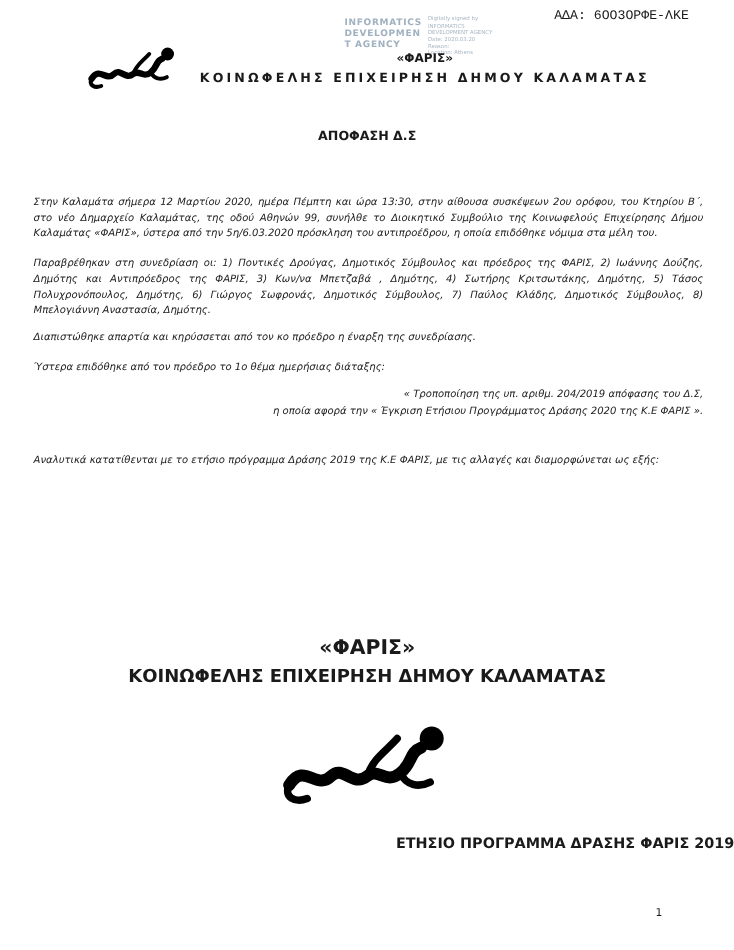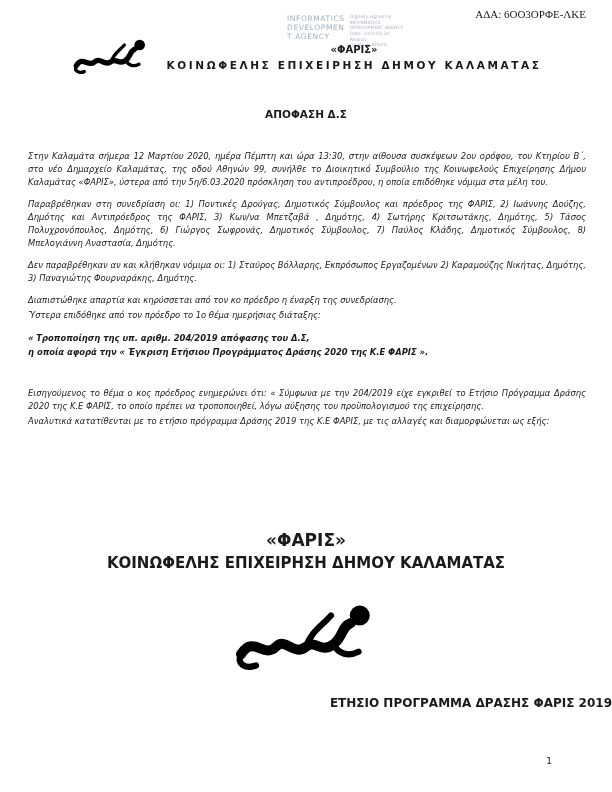--- a/index.html
+++ b/index.html
@@ -11,38 +11,38 @@
     background: #ffffff;
     font-family: "DejaVu Sans", sans-serif;
     color: #1a1a1a;
     overflow: hidden;
   }
 
   
   .ada {
     position: absolute;
     top: 8px;
-    right: 26px;
+    right: 38px;
     font-size: 11px;
     color: #1a1a1a;
-    font-family: Liberation Serif, serif;
+    font-family: Liberation Mono, monospace;
   }
 
   
   .stamp {
     position: absolute;
     top: 14px;
     left: 287px;
     display: flex;
     gap: 5px;
     align-items: flex-start;
   }
   .stamp-agency {
     color: #a0b1c0;
-    font-weight: normal;
+    font-weight: bold;
     font-size: 7.5px;
     line-height: 1.2;
     letter-spacing: 0.6px;
     white-space: pre-line;
   }
   .stamp-details {
     color: #a8b6c4;
     font-size: 4.5px;
     line-height: 1.25;
     white-space: pre-line;
@@ -82,25 +82,25 @@
     position: absolute;
     top: 150px;
     left: 28px;
     right: 26px;
     font-style: italic;
     font-size: 8.4px;
     line-height: 1.55;
     text-align: justify;
     color: #1b1b1b;
   }
-  .body-block p { margin: 0 0 9px 0; }
+  .body-block p { margin: 12px 0 9px 0; }
   .body-block p.tight { margin: 0 0 2px 0; }
   .subject-block {
-    text-align: left;
-    font-weight: bold;
+    text-align: right;
+    font-weight: normal;
     margin: 10px 0 28px 0;
     line-height: 1.6;
   }
 
   
   .center-heading {
     position: absolute;
     top: 528px;
     left: 0;
     width: 100%;
@@ -176,28 +176,26 @@
     </div>
   </div>
 
   <div class="decision-title">
     <div>ΑΠΟΦΑΣΗ Δ.Σ</div>
   </div>
 
   <div class="body-block">
     <p>Στην Καλαμάτα σήμερα 12 Μαρτίου 2020, ημέρα Πέμπτη και ώρα 13:30, στην αίθουσα συσκέψεων 2ου ορόφου, του Κτηρίου Β΄, στο νέο Δημαρχείο Καλαμάτας, της οδού Αθηνών 99, συνήλθε το Διοικητικό Συμβούλιο της Κοινωφελούς Επιχείρησης Δήμου Καλαμάτας «ΦΑΡΙΣ», ύστερα από την 5η/6.03.2020 πρόσκληση του αντιπροέδρου, η οποία επιδόθηκε νόμιμα στα μέλη του.</p>
     <p>Παραβρέθηκαν στη συνεδρίαση οι: 1) Ποντικές Δρούγας, Δημοτικός Σύμβουλος και πρόεδρος της ΦΑΡΙΣ, 2) Ιωάννης Δούζης, Δημότης και Αντιπρόεδρος της ΦΑΡΙΣ, 3) Κων/να Μπετζαβά , Δημότης, 4) Σωτήρης Κριτσωτάκης, Δημότης, 5) Τάσος Πολυχρονόπουλος, Δημότης, 6) Γιώργος Σωφρονάς, Δημοτικός Σύμβουλος, 7) Παύλος Κλάδης, Δημοτικός Σύμβουλος, 8) Μπελογιάννη Αναστασία, Δημότης.</p>
-    <p>Δεν παραβρέθηκαν αν και κλήθηκαν νόμιμα οι: 1) Σταύρος Βόλλαρης, Εκπρόσωπος Εργαζομένων 2) Καραμούζης Νικήτας, Δημότης, 3) Παναγιώτης Φουρναράκης, Δημότης.</p>
     <p class="tight">Διαπιστώθηκε απαρτία και κηρύσσεται από τον κο πρόεδρο η έναρξη της συνεδρίασης.</p>
     <p>Ύστερα επιδόθηκε από τον πρόεδρο το 1ο θέμα ημερήσιας διάταξης:</p>
     <div class="subject-block">
       <div>« Τροποποίηση της υπ. αριθμ. 204/2019 απόφασης του Δ.Σ,</div>
       <div>η οποία αφορά την « Έγκριση Ετήσιου Προγράμματος Δράσης 2020 της Κ.Ε ΦΑΡΙΣ ».</div>
     </div>
-    <p class="tight">Εισηγούμενος το θέμα ο κος πρόεδρος ενημερώνει ότι: « Σύμφωνα με την 204/2019 είχε εγκριθεί το Ετήσιο Πρόγραμμα Δράσης 2020 της Κ.Ε ΦΑΡΙΣ, το οποίο πρέπει να τροποποιηθεί, λόγω αύξησης του προϋπολογισμού της επιχείρησης.</p>
     <p>Αναλυτικά κατατίθενται με το ετήσιο πρόγραμμα Δράσης 2019 της Κ.Ε ΦΑΡΙΣ, με τις αλλαγές και διαμορφώνεται ως εξής:</p>
   </div>
 
   <div class="center-heading">
     <div class="brand">«ΦΑΡΙΣ»</div>
     <div class="org">ΚΟΙΝΩΦΕΛΗΣ ΕΠΙΧΕΙΡΗΣΗ ΔΗΜΟΥ ΚΑΛΑΜΑΤΑΣ</div>
   </div>
 
   <div class="logo-center-wrap">
     <svg class="logo-large" viewBox="0 0 120 62" xmlns="http://www.w3.org/2000/svg" aria-hidden="true">

